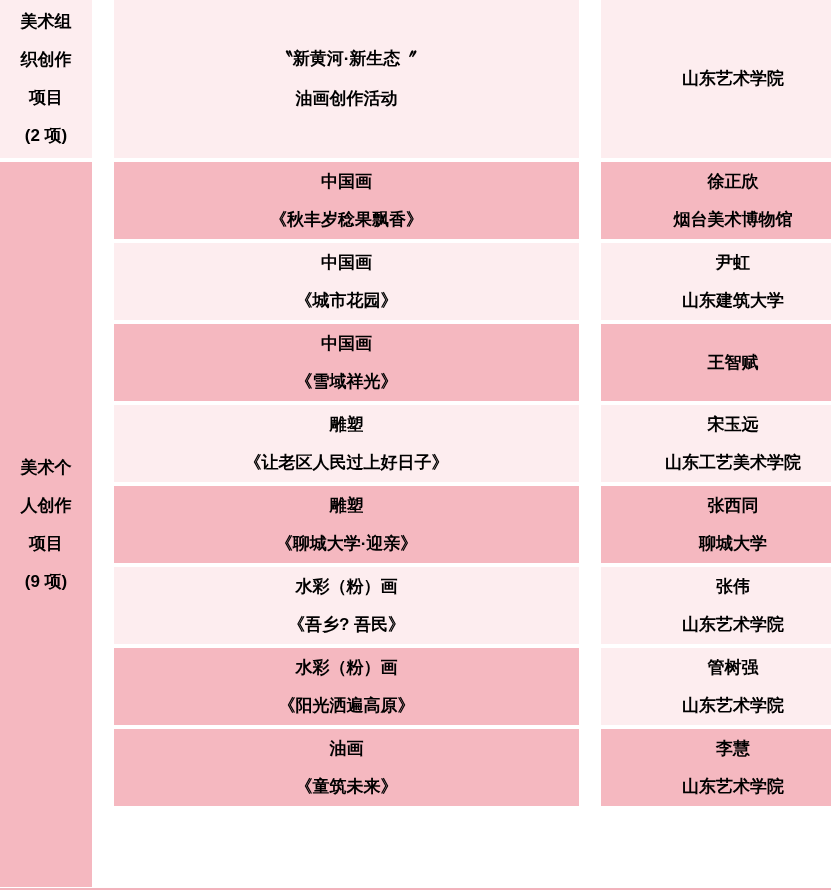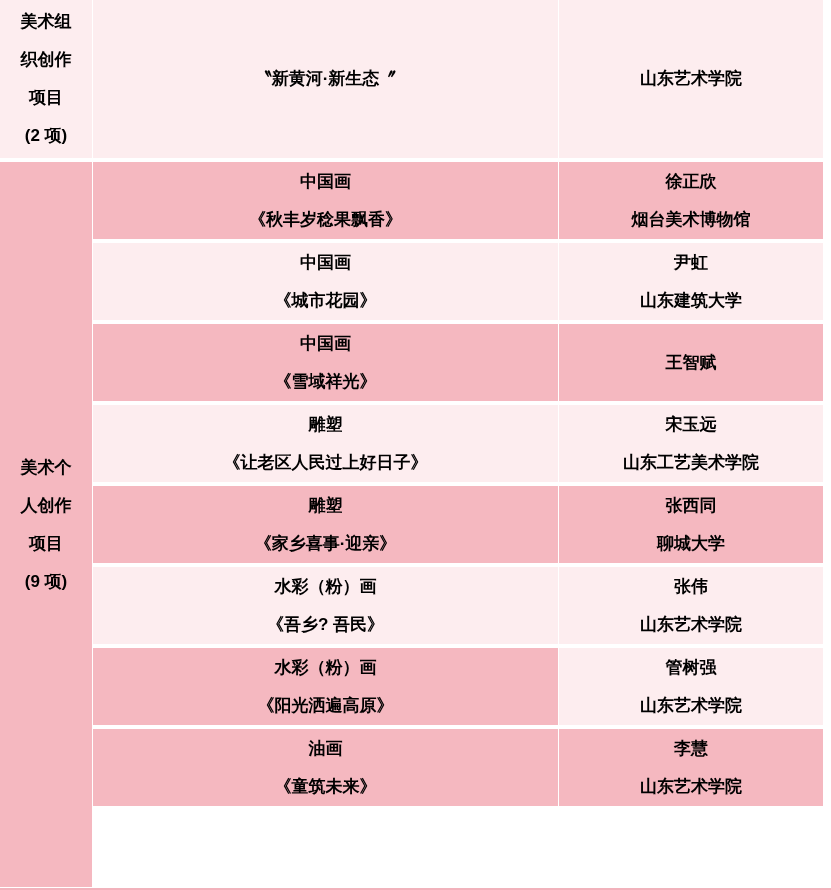--- a/index.html
+++ b/index.html
@@ -12,21 +12,21 @@
     height: 890px;
     font-family: "Liberation Sans", "DejaVu Sans", sans-serif;
     position: relative;
   }
   .tbl {
     width: 831px;
     height: 887px;
     display: grid;
     grid-template-columns: 92px 465px 264px;
     grid-template-rows: 158px repeat(9, 77px);
-    gap: 4px 1px;
+    gap: 4px 22px;
     background: #ffffff;
   }
   .cell {
     display: flex;
     flex-direction: column;
     justify-content: center;
     align-items: center;
     text-align: center;
     color: #000000;
     font-weight: bold;
@@ -65,20 +65,21 @@
   <div class="tbl">
 
     <div class="cell light cat-cell">
       <div class="ln">美术组</div>
       <div class="ln">织创作</div>
       <div class="ln">项目</div>
       <div class="ln">(2 项)</div>
     </div>
     <div class="cell light">
       <div class="ln40">〝新黄河·新生态〞</div>
+      <div class="ln40">油画创作活动</div>
     </div>
     <div class="cell light">
       <div class="ln40">山东艺术学院</div>
     </div>
 
     <div class="cell dark span-cell">
       <div class="ln">美术个</div>
       <div class="ln">人创作</div>
       <div class="ln">项目</div>
       <div class="ln">(9 项)</div>
@@ -114,21 +115,21 @@
       <div class="ln">雕塑</div>
       <div class="ln">《让老区人民过上好日子》</div>
     </div>
     <div class="cell light">
       <div class="ln">宋玉远</div>
       <div class="ln">山东工艺美术学院</div>
     </div>
 
     <div class="cell dark">
       <div class="ln">雕塑</div>
-      <div class="ln">《家乡喜事·迎亲》</div>
+      <div class="ln">《聊城大学·迎亲》</div>
     </div>
     <div class="cell dark">
       <div class="ln">张西同</div>
       <div class="ln">聊城大学</div>
     </div>
 
     <div class="cell light">
       <div class="ln">水彩（粉）画</div>
       <div class="ln">《吾乡? 吾民》</div>
     </div>

